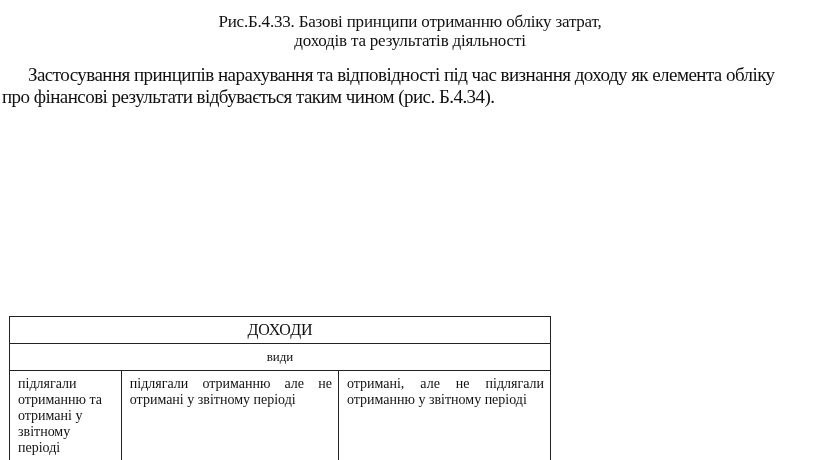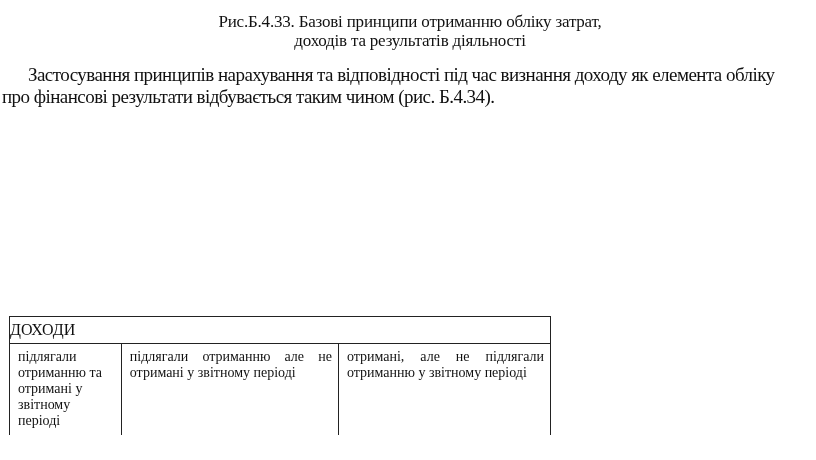--- a/index.html
+++ b/index.html
@@ -46,21 +46,21 @@
     width: 542px;
     border-collapse: collapse;
     font-size: 14px;
   }
   table.scheme td {
     border: 1.5px solid #222222;
     padding: 0;
   }
   td.head-main {
     height: 26px;
-    text-align: left;
+    text-align: center;
     font-size: 16px;
     vertical-align: middle;
   }
   td.head-sub {
     height: 26px;
     text-align: center;
     font-size: 13px;
     vertical-align: middle;
   }
   td.cell {
@@ -88,18 +88,21 @@
   <span class="line1">Застосування принципів нарахування та відповідності під час визнання доходу як елемента обліку</span>
   <span class="line2">про фінансові результати відбувається таким чином (рис. Б.4.34).</span>
 </div>
 
 <table class="scheme">
   <tbody>
       <tr>
     <td class="head-main" colspan="3">ДОХОДИ</td>
   </tr>
   <tr>
+    <td class="head-sub" colspan="3">види</td>
+  </tr>
+  <tr>
     <td class="cell c1">підлягали отриманню та отримані у звітному періоді</td>
     <td class="cell c2">підлягали отриманню але не отримані у звітному періоді</td>
     <td class="cell c3">отримані, але не підлягали отриманню у звітному періоді</td>
   </tr>
 </tbody>
   </table>
 
 </body></html>

